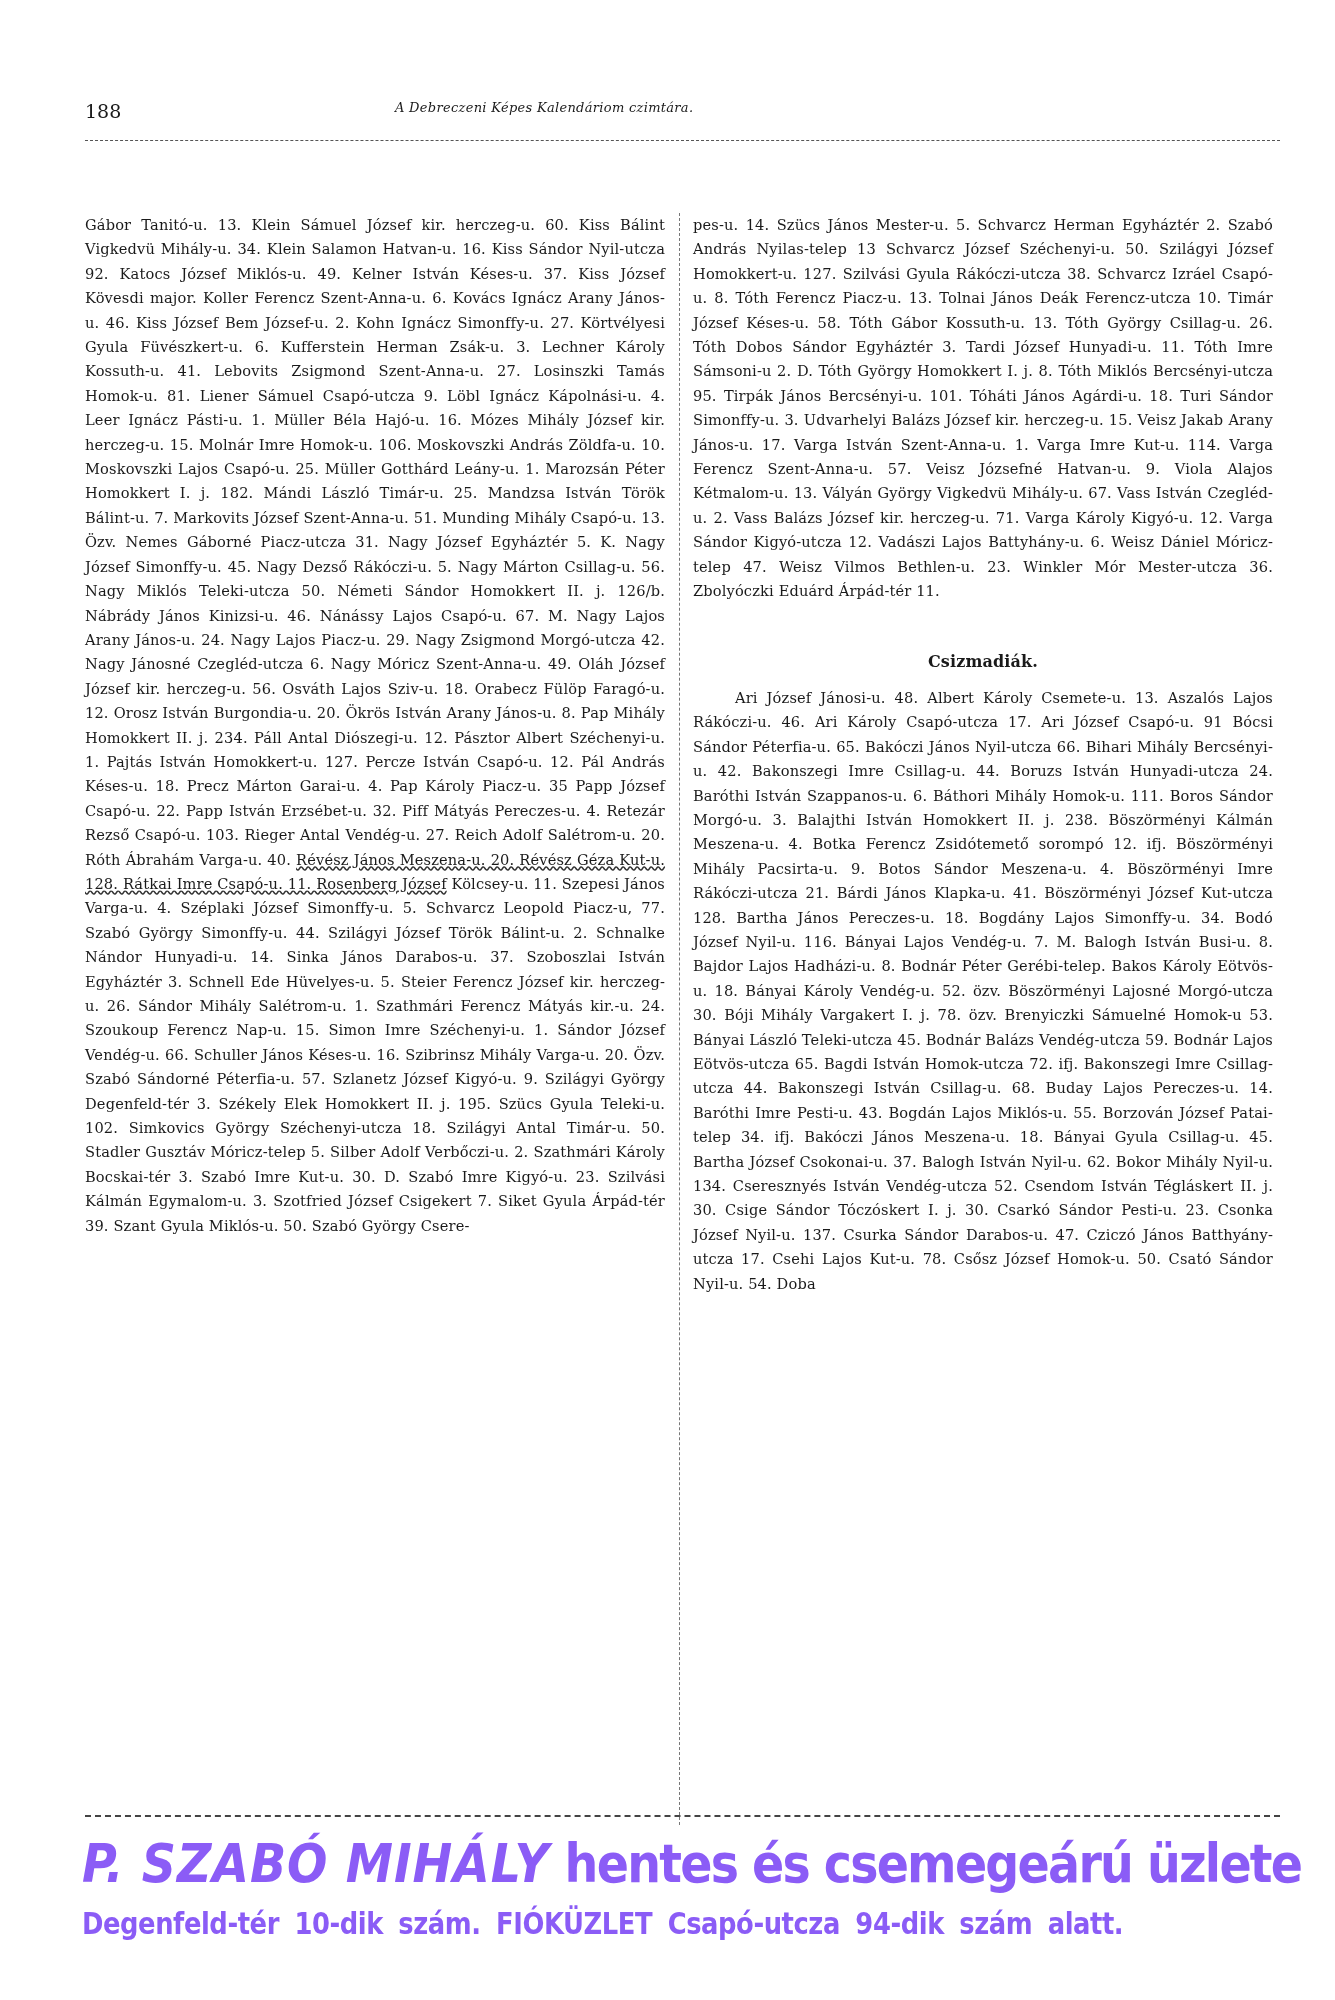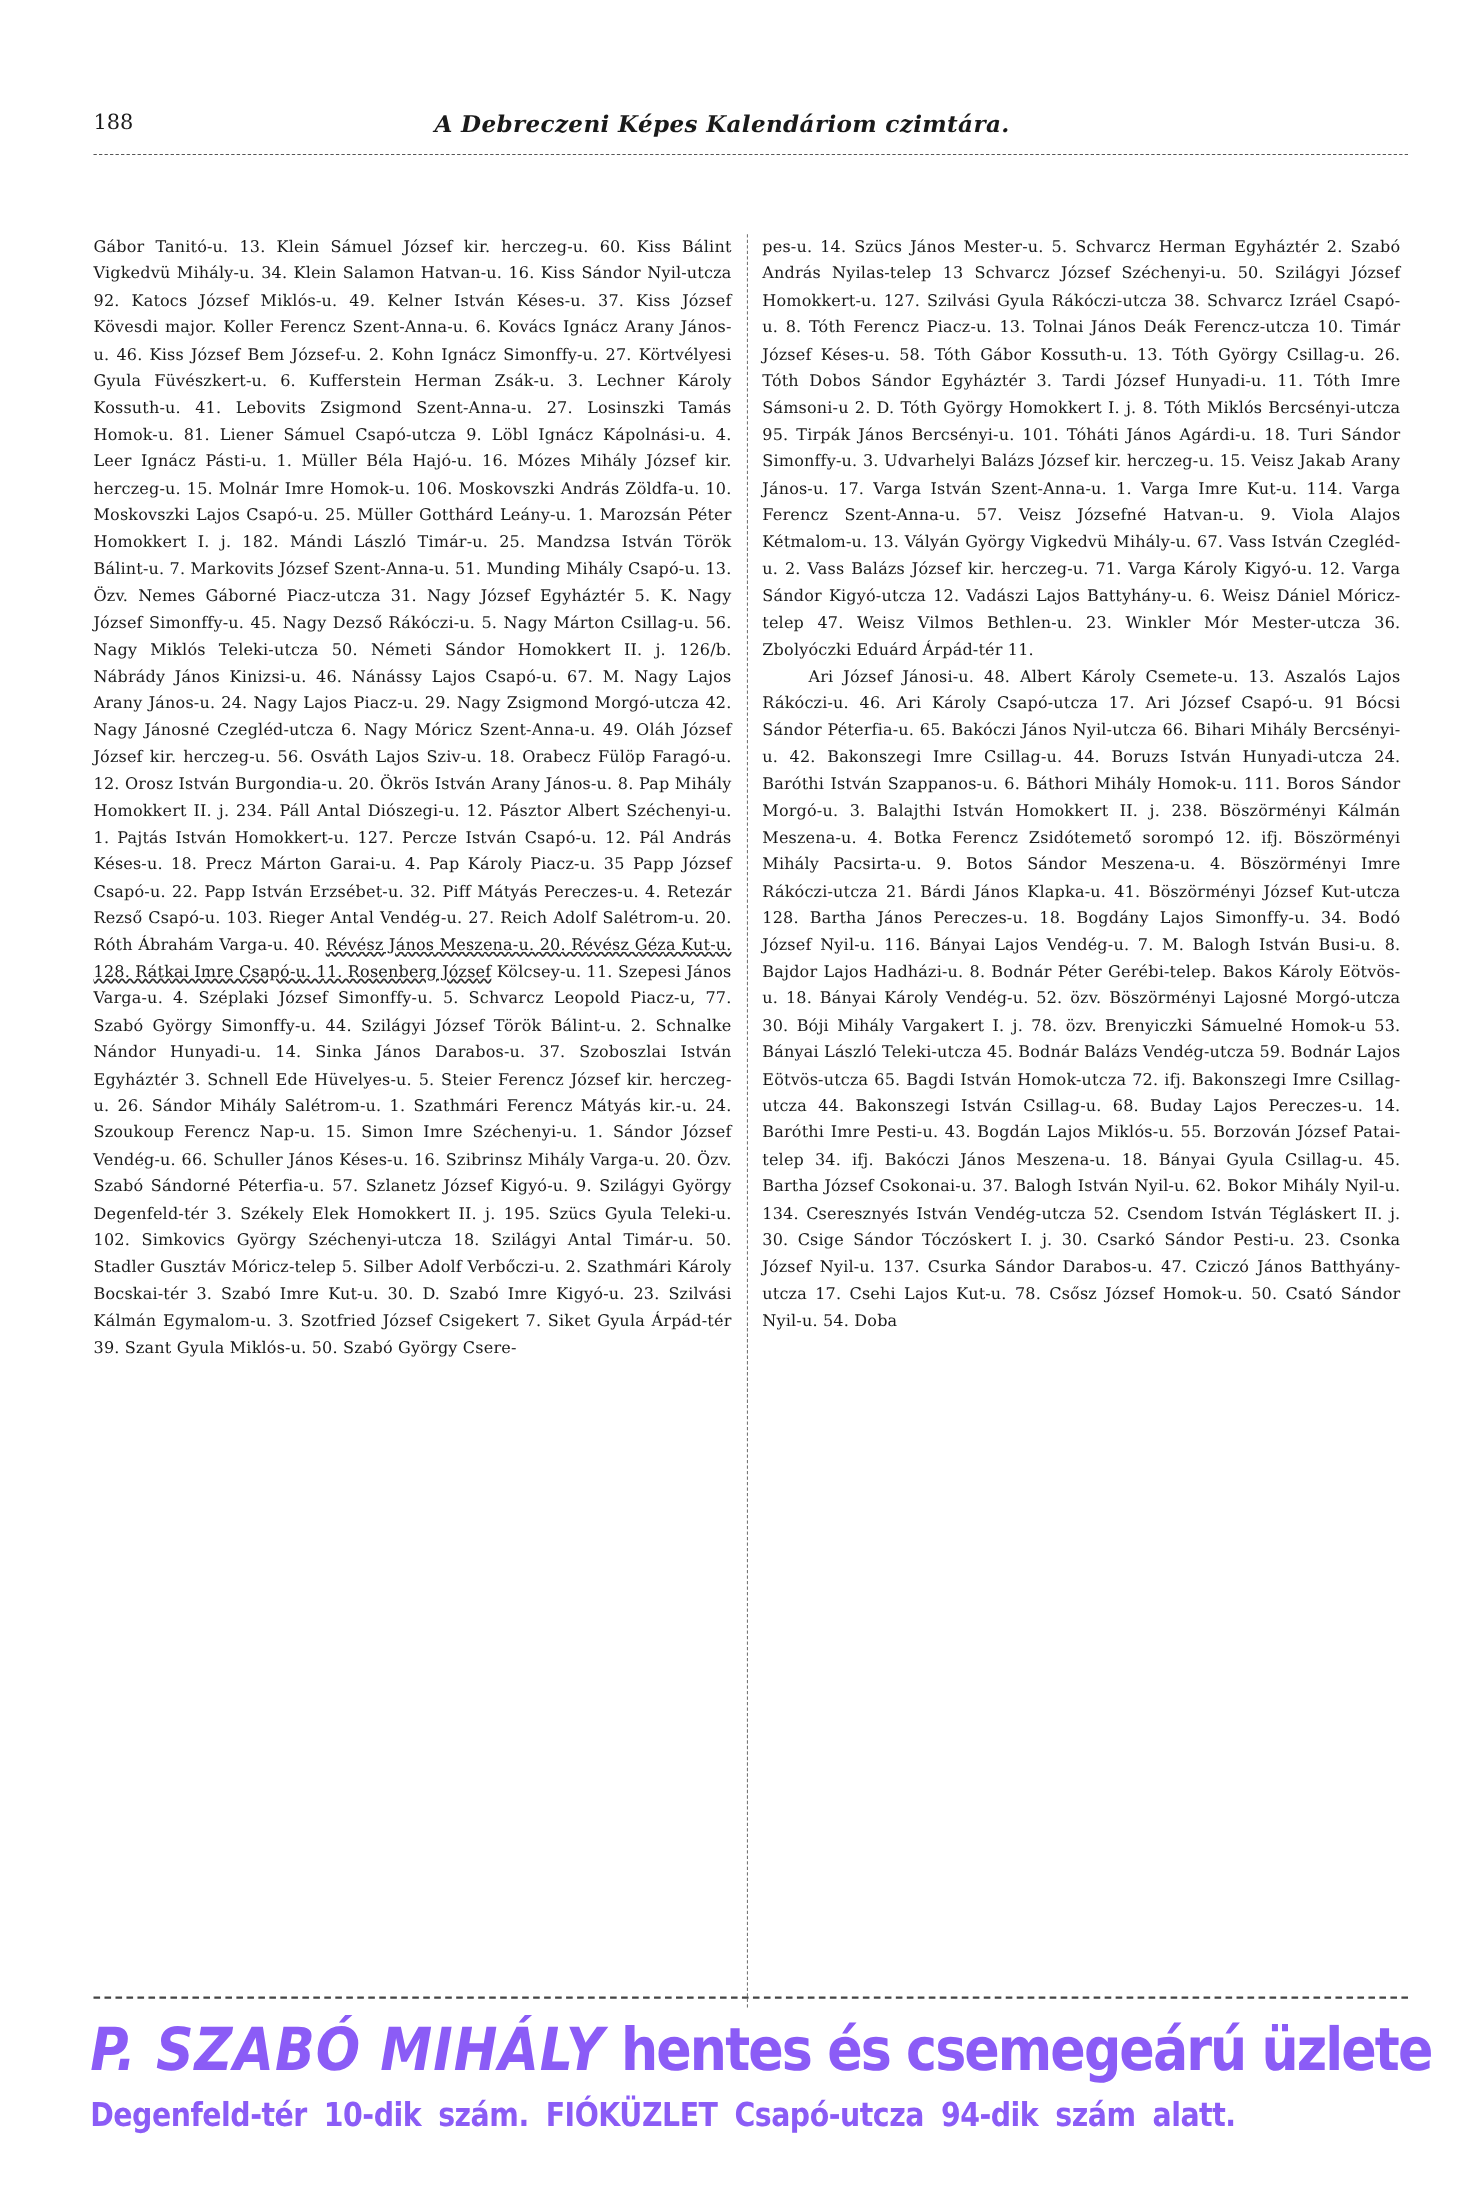--- a/index.html
+++ b/index.html
@@ -1,19 +1,19 @@
 <!DOCTYPE html>
 <html><head>
   <meta charset="utf-8">
   <style>
     html, body { margin: 0; padding: 0; background: #ffffff; }
     body { width: 1335px; height: 2000px; position: relative; overflow: hidden; color: #1a1a1a; }
     .page-header { position: absolute; left: 85px; top: 100px; width: 1195px; height: 30px; font-family: "DejaVu Serif", serif; }
     .page-number { position: absolute; left: 0; top: 0; font-size: 19px; }
-    .running-title { position: absolute; left: 310px; top: 0; font-size: 21px; font-style: italic; letter-spacing: 0.3px; font-weight: bold; }
+    .running-title { position: absolute; left: 310px; top: 0; font-size: 13px; font-style: italic; letter-spacing: 0.3px; }
     .rule-top { position: absolute; left: 85px; top: 140px; width: 1195px; border-top: 1px dashed #555; }
     .columns { position: absolute; left: 85px; top: 177px; width: 1195px; height: 1620px; margin-top: 36px; }
     .col { position: absolute; top: 0; width: 580px; font-family: "DejaVu Serif", serif; font-size: 14.6px; line-height: 24.4px; text-align: justify; letter-spacing: 0.15px; }
     .col-left { left: 0; }
     .col-right { left: 608px; }
     .divider { position: absolute; left: 594px; top: 0; height: 1612px; border-left: 1px dashed #777; }
     .para { margin: 0; }
     .section-heading { margin: 46px 0 12px 0; text-align: center; font-weight: bold; font-size: 16px; }
     .indent { text-indent: 42px; }
     .underlined { text-decoration: underline wavy #333; }
@@ -32,20 +32,21 @@
 </div>
 <div class="rule-top"></div>
 
 <div class="columns">
   <div class="col col-left">
     <p class="para"><span>Gábor Tanitó-u. 13. Klein Sámuel József kir. herczeg-u. 60. Kiss Bálint Vigkedvü Mihály-u. 34. Klein Salamon Hatvan-u. 16. Kiss Sándor Nyil-utcza 92. Katocs József Miklós-u. 49. Kelner István Késes-u. 37. Kiss József Kövesdi major. Koller Ferencz Szent-Anna-u. 6. Kovács Ignácz Arany János-u. 46. Kiss József Bem József-u. 2. Kohn Ignácz Simonffy-u. 27. Körtvélyesi Gyula Füvészkert-u. 6. Kufferstein Herman Zsák-u. 3. Lechner Károly Kossuth-u. 41. Lebovits Zsigmond Szent-Anna-u. 27. Losinszki Tamás Homok-u. 81. Liener Sámuel Csapó-utcza 9. Löbl Ignácz Kápolnási-u. 4. Leer Ignácz Pásti-u. 1. Müller Béla Hajó-u. 16. Mózes Mihály József kir. herczeg-u. 15. Molnár Imre Homok-u. 106. Moskovszki András Zöldfa-u. 10. Moskovszki Lajos Csapó-u. 25. Müller Gotthárd Leány-u. 1. Marozsán Péter Homokkert I. j. 182. Mándi László Timár-u. 25. Mandzsa István Török Bálint-u. 7. Markovits József Szent-Anna-u. 51. Munding Mihály Csapó-u. 13. Özv. Nemes Gáborné Piacz-utcza 31. Nagy József Egyháztér 5. K. Nagy József Simonffy-u. 45. Nagy Dezső Rákóczi-u. 5. Nagy Márton Csillag-u. 56. Nagy Miklós Teleki-utcza 50. Németi Sándor Homokkert II. j. 126/b. Nábrády János Kinizsi-u. 46. Nánássy Lajos Csapó-u. 67. M. Nagy Lajos Arany János-u. 24. Nagy Lajos Piacz-u. 29. Nagy Zsigmond Morgó-utcza 42. Nagy Jánosné Czegléd-utcza 6. Nagy Móricz Szent-Anna-u. 49. Oláh József József kir. herczeg-u. 56. Osváth Lajos Sziv-u. 18. Orabecz Fülöp Faragó-u. 12. Orosz István Burgondia-u. 20. Ökrös István Arany János-u. 8. Pap Mihály Homokkert II. j. 234. Páll Antal Diószegi-u. 12. Pásztor Albert Széchenyi-u. 1. Pajtás István Homokkert-u. 127. Percze István Csapó-u. 12. Pál András Késes-u. 18. Precz Márton Garai-u. 4. Pap Károly Piacz-u. 35 Papp József Csapó-u. 22. Papp István Erzsébet-u. 32. Piff Mátyás Pereczes-u. 4. Retezár Rezső Csapó-u. 103. Rieger Antal Vendég-u. 27. Reich Adolf Salétrom-u. 20. Róth Ábrahám Varga-u. 40. </span><span class="underlined">Révész János Meszena-u. 20. Révész Géza Kut-u. 128. Rátkai Imre Csapó-u. 11. Rosenberg József</span><span> Kölcsey-u. 11. Szepesi János Varga-u. 4. Széplaki József Simonffy-u. 5. Schvarcz Leopold Piacz-u, 77. Szabó György Simonffy-u. 44. Szilágyi József Török Bálint-u. 2. Schnalke Nándor Hunyadi-u. 14. Sinka János Darabos-u. 37. Szoboszlai István Egyháztér 3. Schnell Ede Hüvelyes-u. 5. Steier Ferencz József kir. herczeg-u. 26. Sándor Mihály Salétrom-u. 1. Szathmári Ferencz Mátyás kir.-u. 24. Szoukoup Ferencz Nap-u. 15. Simon Imre Széchenyi-u. 1. Sándor József Vendég-u. 66. Schuller János Késes-u. 16. Szibrinsz Mihály Varga-u. 20. Özv. Szabó Sándorné Péterfia-u. 57. Szlanetz József Kigyó-u. 9. Szilágyi György Degenfeld-tér 3. Székely Elek Homokkert II. j. 195. Szücs Gyula Teleki-u. 102. Simkovics György Széchenyi-utcza 18. Szilágyi Antal Timár-u. 50. Stadler Gusztáv Móricz-telep 5. Silber Adolf Verbőczi-u. 2. Szathmári Károly Bocskai-tér 3. Szabó Imre Kut-u. 30. D. Szabó Imre Kigyó-u. 23. Szilvási Kálmán Egymalom-u. 3. Szotfried József Csigekert 7. Siket Gyula Árpád-tér 39. Szant Gyula Miklós-u. 50. Szabó György Csere-</span></p>
   </div>
   <div class="divider"></div>
   <div class="col col-right">
     <p class="para">pes-u. 14. Szücs János Mester-u. 5. Schvarcz Herman Egyháztér 2. Szabó András Nyilas-telep 13 Schvarcz József Széchenyi-u. 50. Szilágyi József Homokkert-u. 127. Szilvási Gyula Rákóczi-utcza 38. Schvarcz Izráel Csapó-u. 8. Tóth Ferencz Piacz-u. 13. Tolnai János Deák Ferencz-utcza 10. Timár József Késes-u. 58. Tóth Gábor Kossuth-u. 13. Tóth György Csillag-u. 26. Tóth Dobos Sándor Egyháztér 3. Tardi József Hunyadi-u. 11. Tóth Imre Sámsoni-u 2. D. Tóth György Homokkert I. j. 8. Tóth Miklós Bercsényi-utcza 95. Tirpák János Bercsényi-u. 101. Tóháti János Agárdi-u. 18. Turi Sándor Simonffy-u. 3. Udvarhelyi Balázs József kir. herczeg-u. 15. Veisz Jakab Arany János-u. 17. Varga István Szent-Anna-u. 1. Varga Imre Kut-u. 114. Varga Ferencz Szent-Anna-u. 57. Veisz Józsefné Hatvan-u. 9. Viola Alajos Kétmalom-u. 13. Vályán György Vigkedvü Mihály-u. 67. Vass István Czegléd-u. 2. Vass Balázs József kir. herczeg-u. 71. Varga Károly Kigyó-u. 12. Varga Sándor Kigyó-utcza 12. Vadászi Lajos Battyhány-u. 6. Weisz Dániel Móricz-telep 47. Weisz Vilmos Bethlen-u. 23. Winkler Mór Mester-utcza 36. Zbolyóczki Eduárd Árpád-tér 11.</p>
+    <div class="section-heading">Csizmadiák.</div>
     <p class="para indent">Ari József Jánosi-u. 48. Albert Károly Csemete-u. 13. Aszalós Lajos Rákóczi-u. 46. Ari Károly Csapó-utcza 17. Ari József Csapó-u. 91 Bócsi Sándor Péterfia-u. 65. Bakóczi János Nyil-utcza 66. Bihari Mihály Bercsényi-u. 42. Bakonszegi Imre Csillag-u. 44. Boruzs István Hunyadi-utcza 24. Baróthi István Szappanos-u. 6. Báthori Mihály Homok-u. 111. Boros Sándor Morgó-u. 3. Balajthi István Homokkert II. j. 238. Böszörményi Kálmán Meszena-u. 4. Botka Ferencz Zsidótemető sorompó 12. ifj. Böszörményi Mihály Pacsirta-u. 9. Botos Sándor Meszena-u. 4. Böszörményi Imre Rákóczi-utcza 21. Bárdi János Klapka-u. 41. Böszörményi József Kut-utcza 128. Bartha János Pereczes-u. 18. Bogdány Lajos Simonffy-u. 34. Bodó József Nyil-u. 116. Bányai Lajos Vendég-u. 7. M. Balogh István Busi-u. 8. Bajdor Lajos Hadházi-u. 8. Bodnár Péter Gerébi-telep. Bakos Károly Eötvös-u. 18. Bányai Károly Vendég-u. 52. özv. Böszörményi Lajosné Morgó-utcza 30. Bóji Mihály Vargakert I. j. 78. özv. Brenyiczki Sámuelné Homok-u 53. Bányai László Teleki-utcza 45. Bodnár Balázs Vendég-utcza 59. Bodnár Lajos Eötvös-utcza 65. Bagdi István Homok-utcza 72. ifj. Bakonszegi Imre Csillag-utcza 44. Bakonszegi István Csillag-u. 68. Buday Lajos Pereczes-u. 14. Baróthi Imre Pesti-u. 43. Bogdán Lajos Miklós-u. 55. Borzován József Patai-telep 34. ifj. Bakóczi János Meszena-u. 18. Bányai Gyula Csillag-u. 45. Bartha József Csokonai-u. 37. Balogh István Nyil-u. 62. Bokor Mihály Nyil-u. 134. Cseresznyés István Vendég-utcza 52. Csendom István Tégláskert II. j. 30. Csige Sándor Tóczóskert I. j. 30. Csarkó Sándor Pesti-u. 23. Csonka József Nyil-u. 137. Csurka Sándor Darabos-u. 47. Cziczó János Batthyány-utcza 17. Csehi Lajos Kut-u. 78. Csősz József Homok-u. 50. Csató Sándor Nyil-u. 54. Doba</p>
   </div>
 </div>
 
 <div class="rule-bottom"></div>
 
 <div class="ad">
   <div class="ad-line1"><span class="ad-name">P. SZABÓ MIHÁLY</span> <span>hentes és csemegeárú üzlete</span></div>
   <div class="ad-line2">Degenfeld-tér 10-dik szám. FIÓKÜZLET Csapó-utcza 94-dik szám alatt.</div>
 </div>

